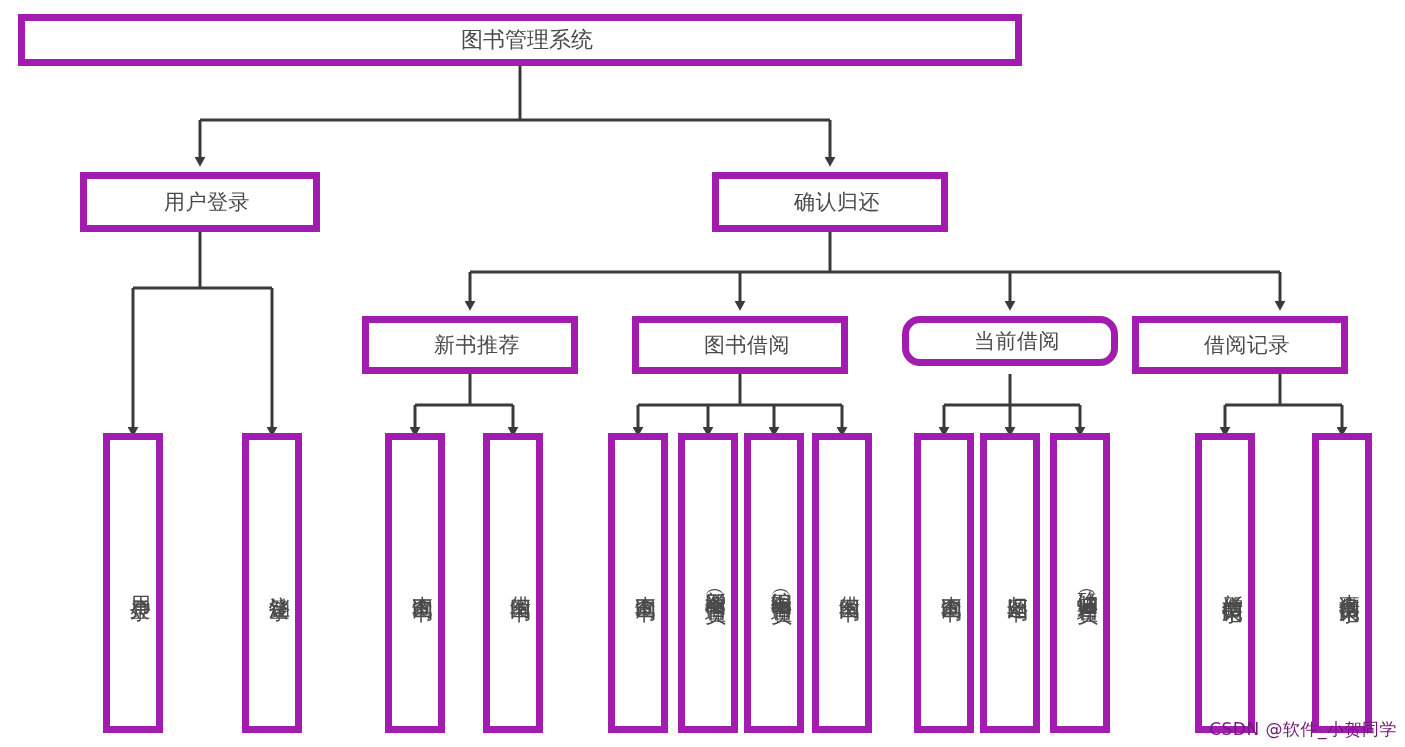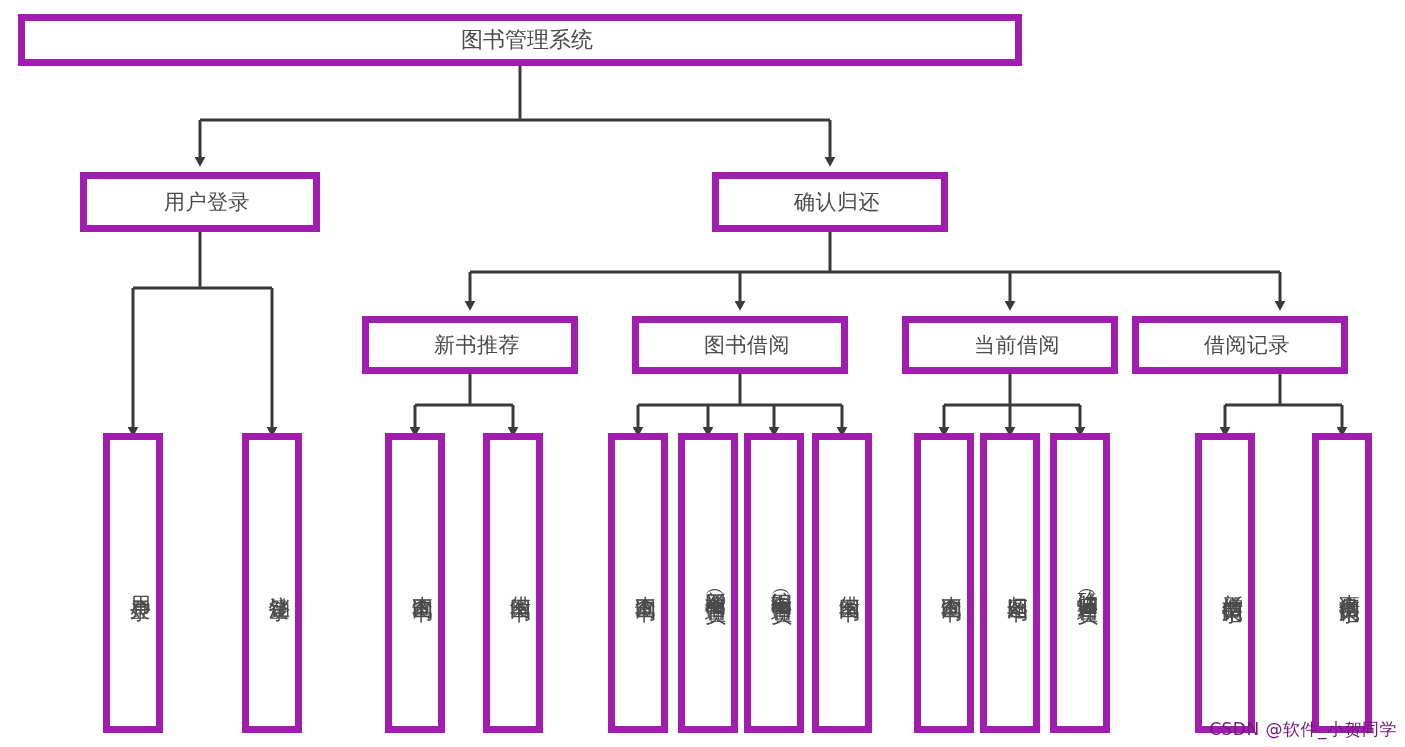--- a/index.html
+++ b/index.html
@@ -134,21 +134,21 @@
   <div class="node h" style="left:712px; top:172px; width:236px; height:60px;">
     <span>确认归还</span>
   </div>
 
   <div class="node h" style="left:632px; top:316px; width:216px; height:58px;">
     <span>图书借阅</span>
   </div>
   <div class="node h" style="left:362px; top:316px; width:216px; height:58px;">
     <span>新书推荐</span>
   </div>
-  <div class="node h" style="left:902px; top:316px; width:216px; height:58px;">
+  <div class="node h" style="left:902px; top:316px; width:216px; height:50px;border-radius:18px;">
     <span>当前借阅</span>
   </div>
   <div class="node h" style="left:1132px; top:316px; width:216px; height:58px;">
     <span>借阅记录</span>
   </div>
 
   <div class="node v" style="left:103px; top:433px; width:60px; height:300px;">
     <span class="vtext">用户登录</span>
   </div>
   <div class="node v" style="left:242px; top:433px; width:60px; height:300px;">

